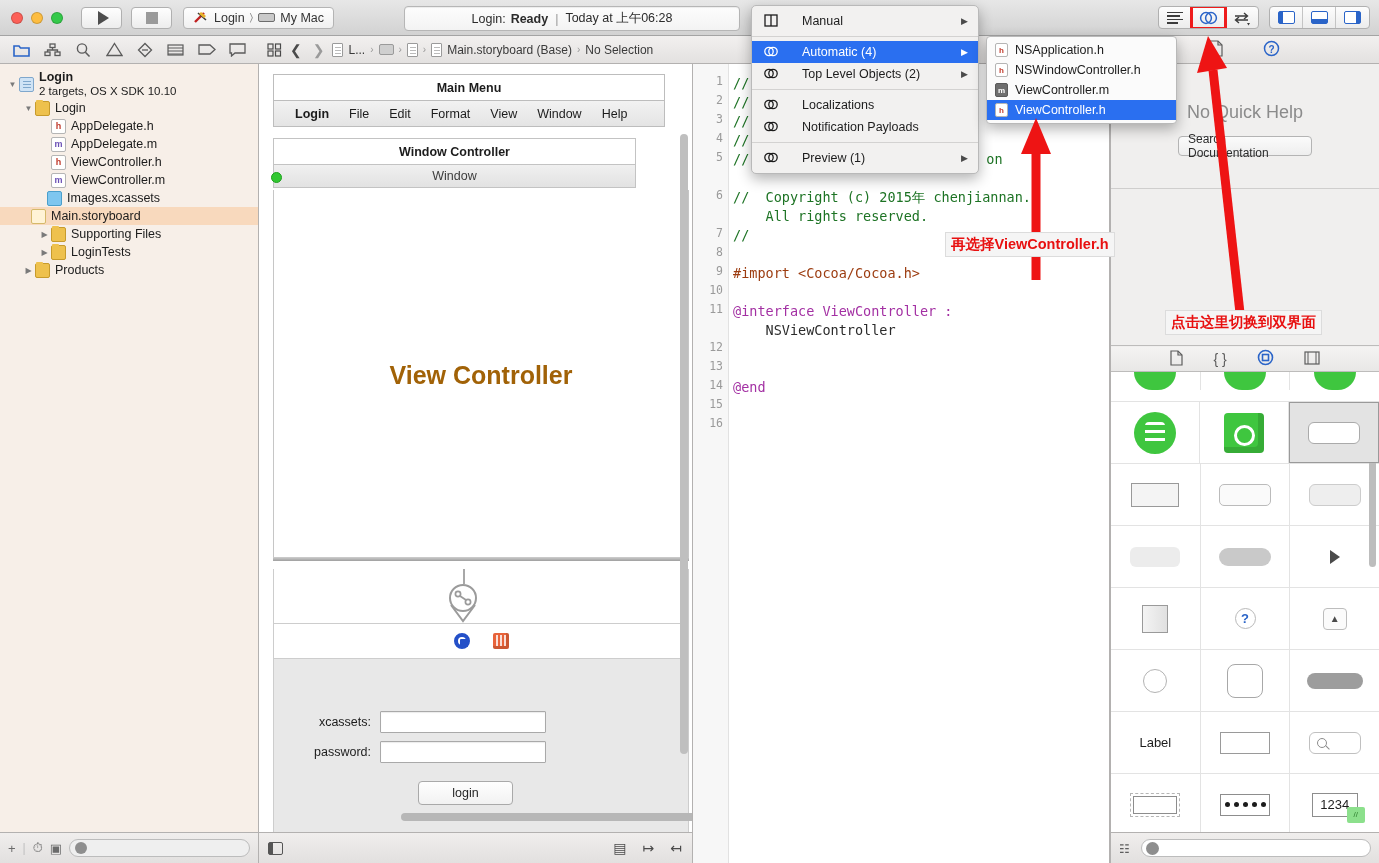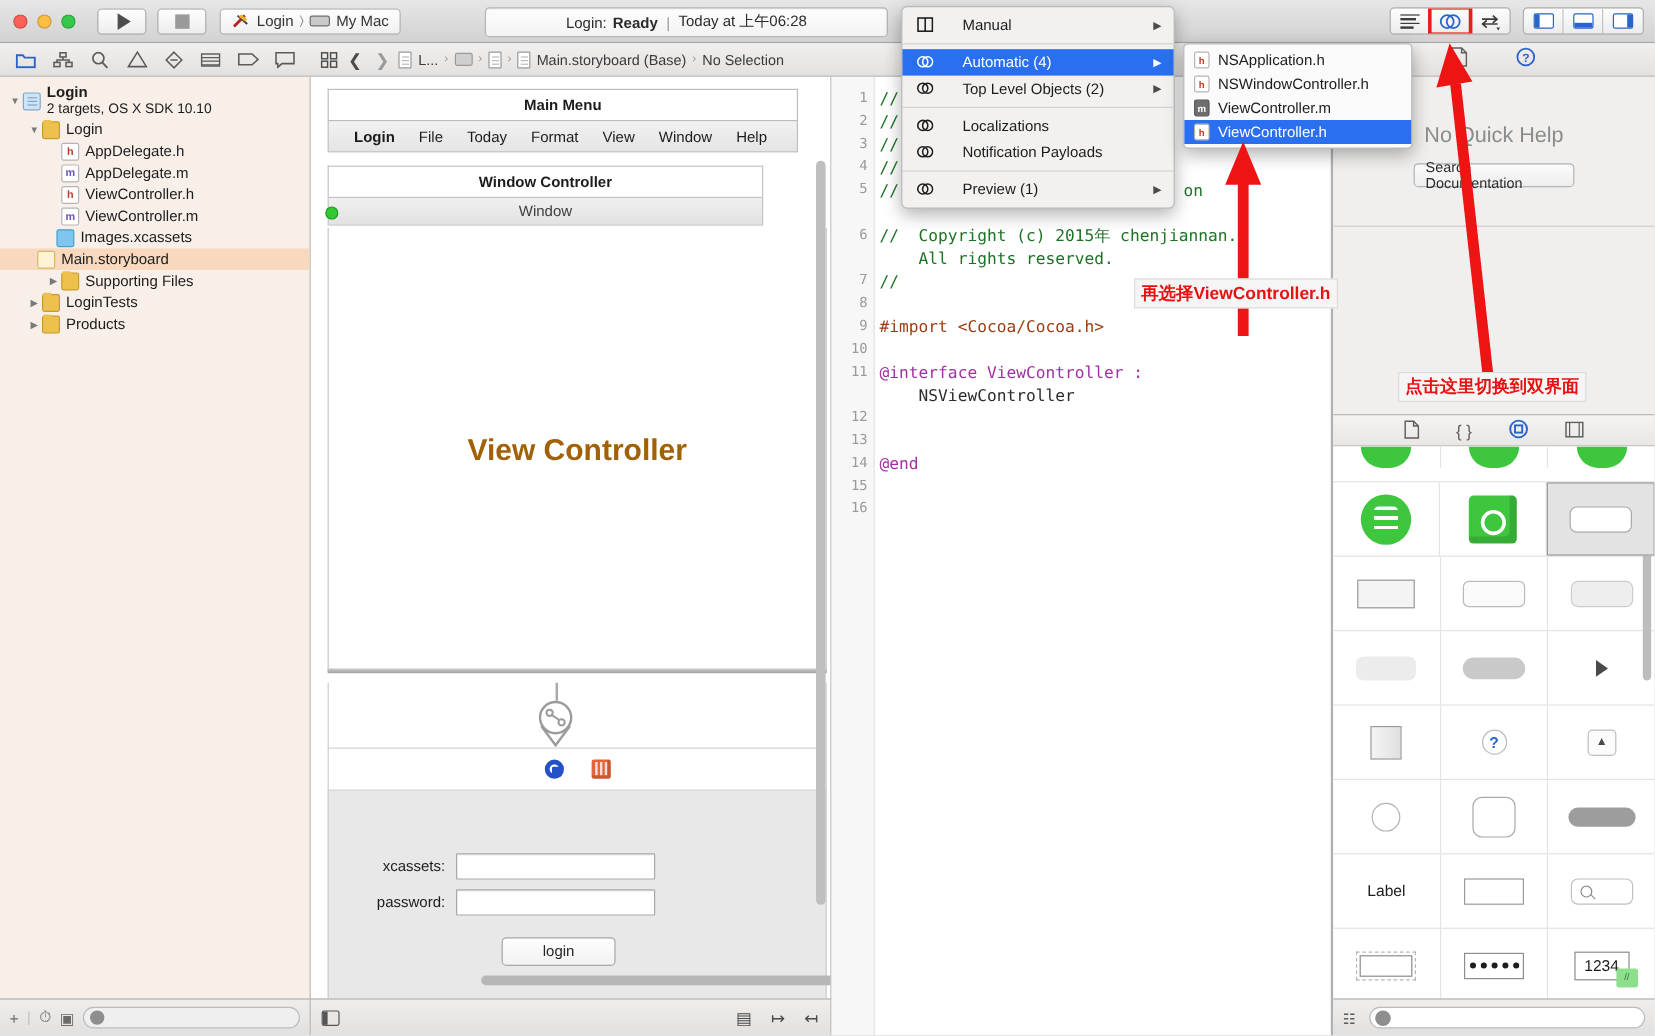--- a/index.html
+++ b/index.html
@@ -531,21 +531,21 @@
           <div class="row sel" style="padding-left: 18px;">
             <span class="tw"></span>
             <span class="ico fs"></span>
             <span class="rowlabel">Main.storyboard</span>
           </div>
           <div class="row" style="padding-left: 38px;">
             <span class="tw closed"></span>
             <span class="ico folder"></span>
             <span class="rowlabel">Supporting Files</span>
           </div>
-          <div class="row" style="padding-left: 22px;">
+          <div class="row" style="padding-left: 38px;">
             <span class="tw closed"></span>
             <span class="ico folder"></span>
             <span class="rowlabel">LoginTests</span>
           </div>
           <div class="row" style="padding-left: 22px;">
             <span class="tw closed"></span>
             <span class="ico folder"></span>
             <span class="rowlabel">Products</span>
           </div>
         </div>
@@ -561,21 +561,21 @@
       </span>
   </div>
 
   <div class="storyboard">
     <div class="sb-inner">
       <div class="mainmenu-card">
         <div class="mm-title">Main Menu</div>
         <div class="mm-bar" id="mainmenu-items">
             <span style="font-weight: bold;">Login</span>
             <span>File</span>
-            <span>Today</span>
+            <span>Edit</span>
             <span>Format</span>
             <span>View</span>
             <span>Window</span>
             <span>Help</span>
           </div>
       </div>
 
       <div class="wc-card">
         <div class="wc-title">Window Controller</div>
         <div class="wc-win">

